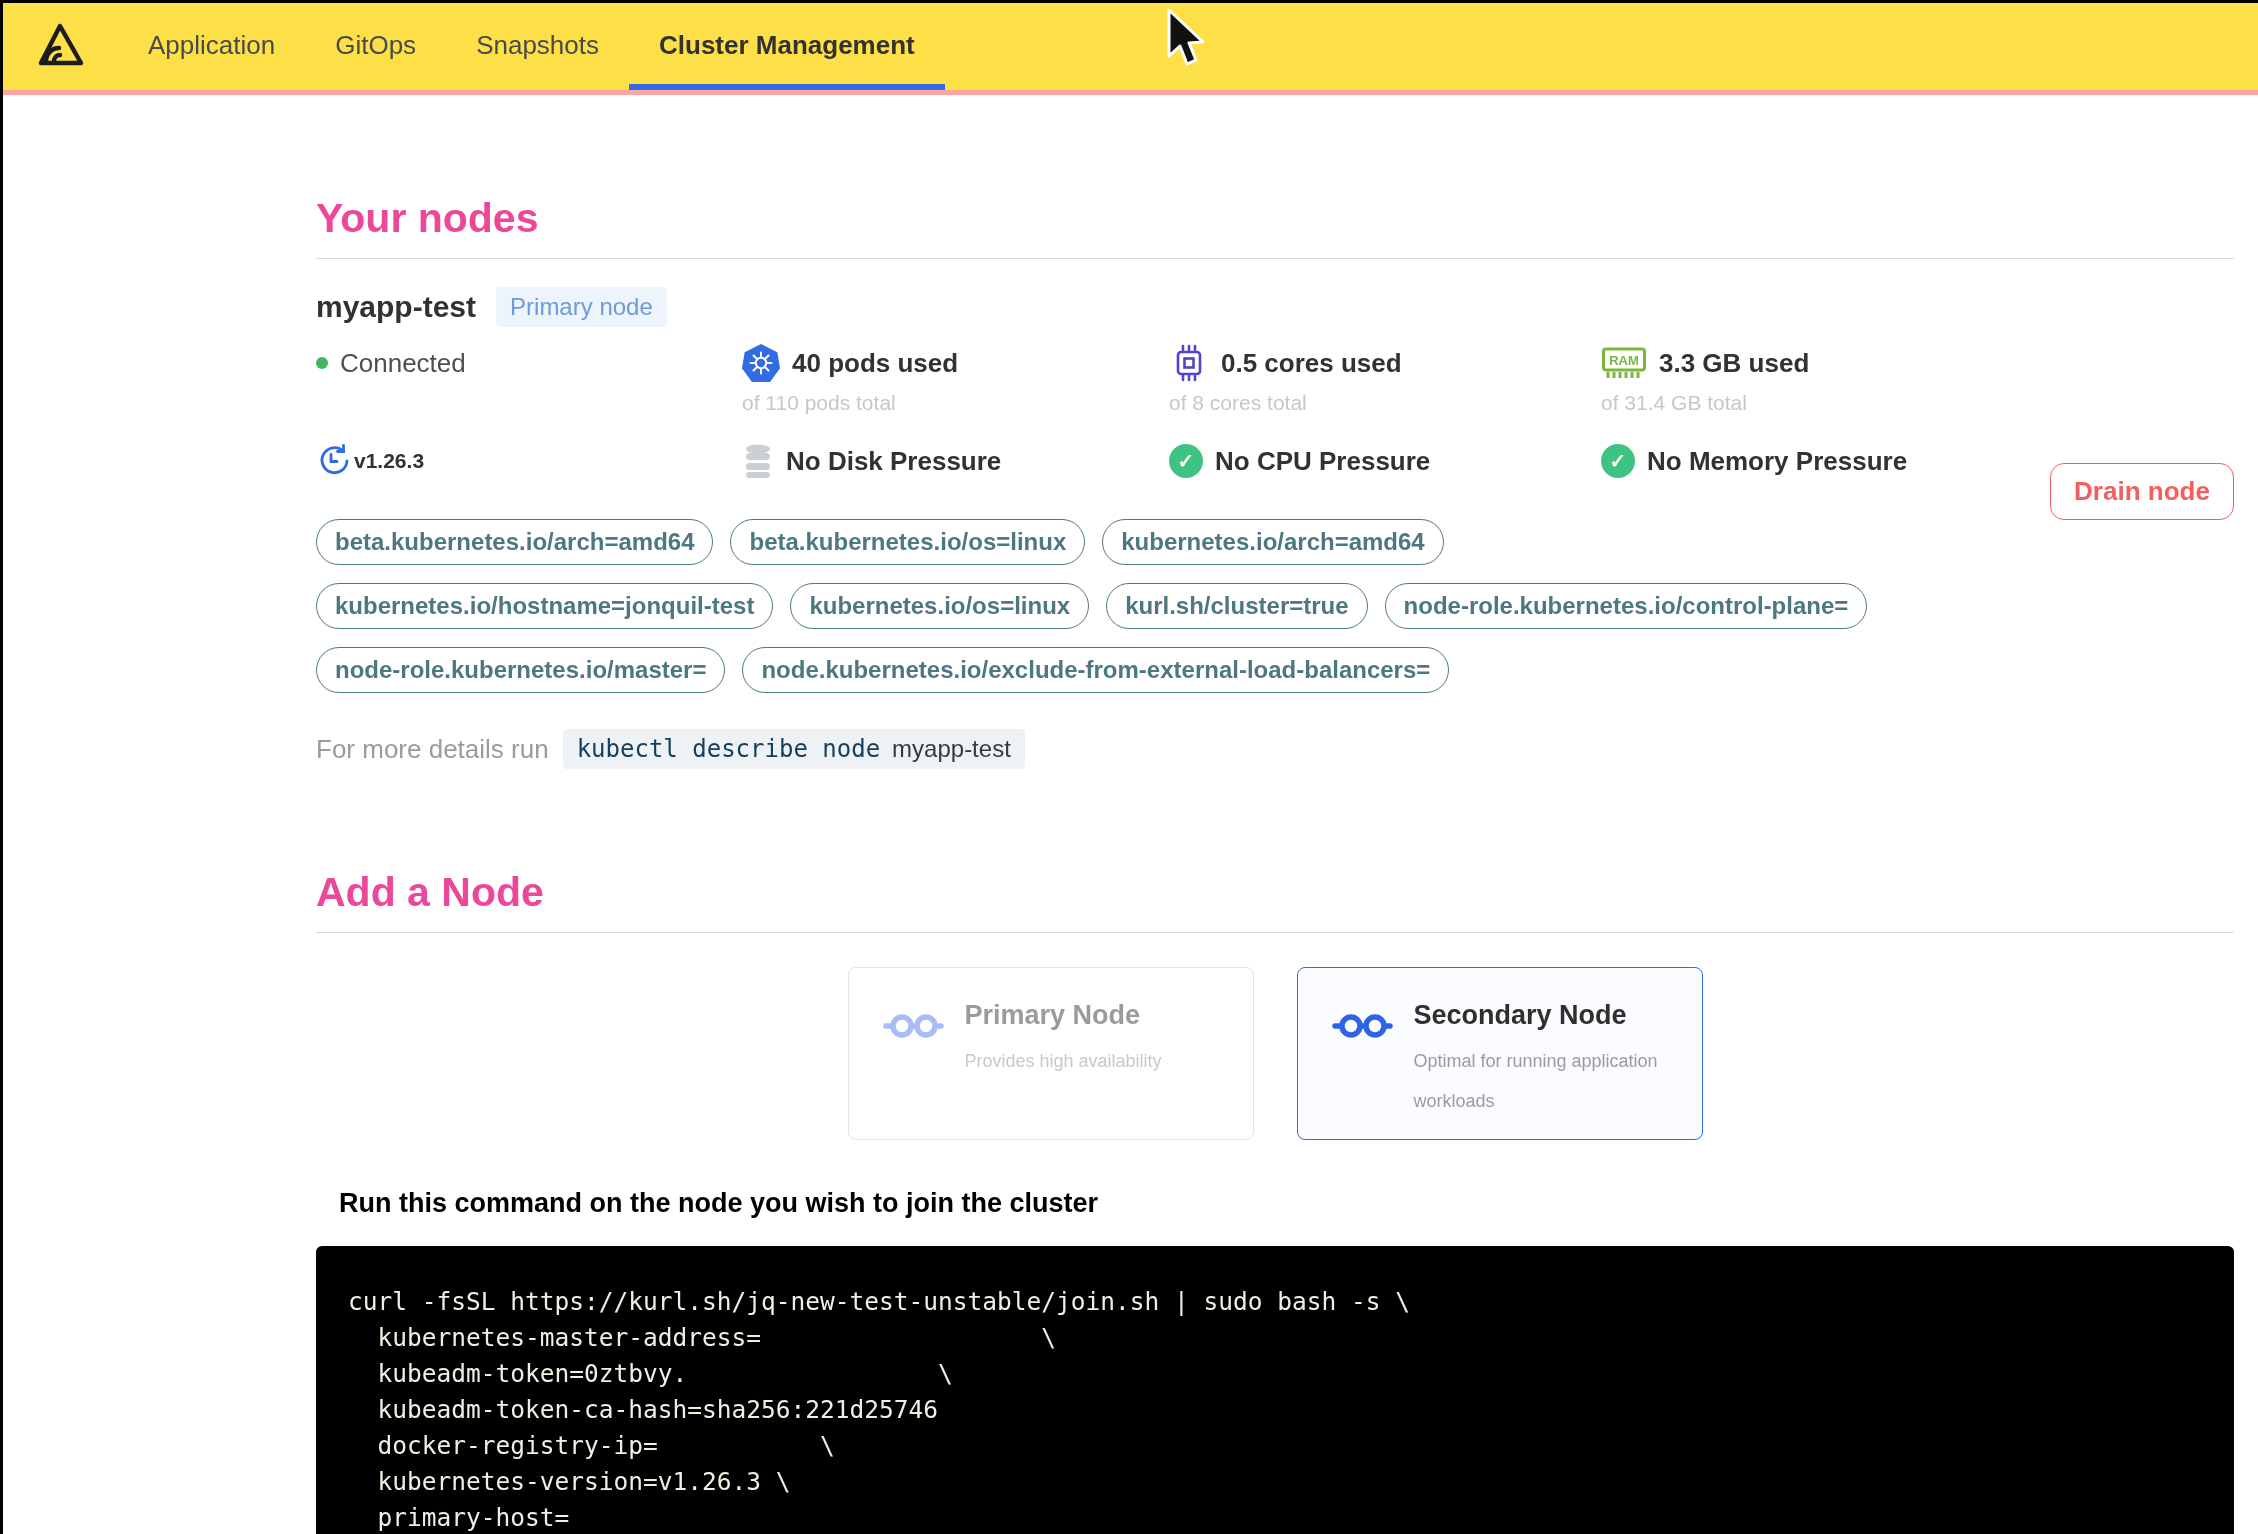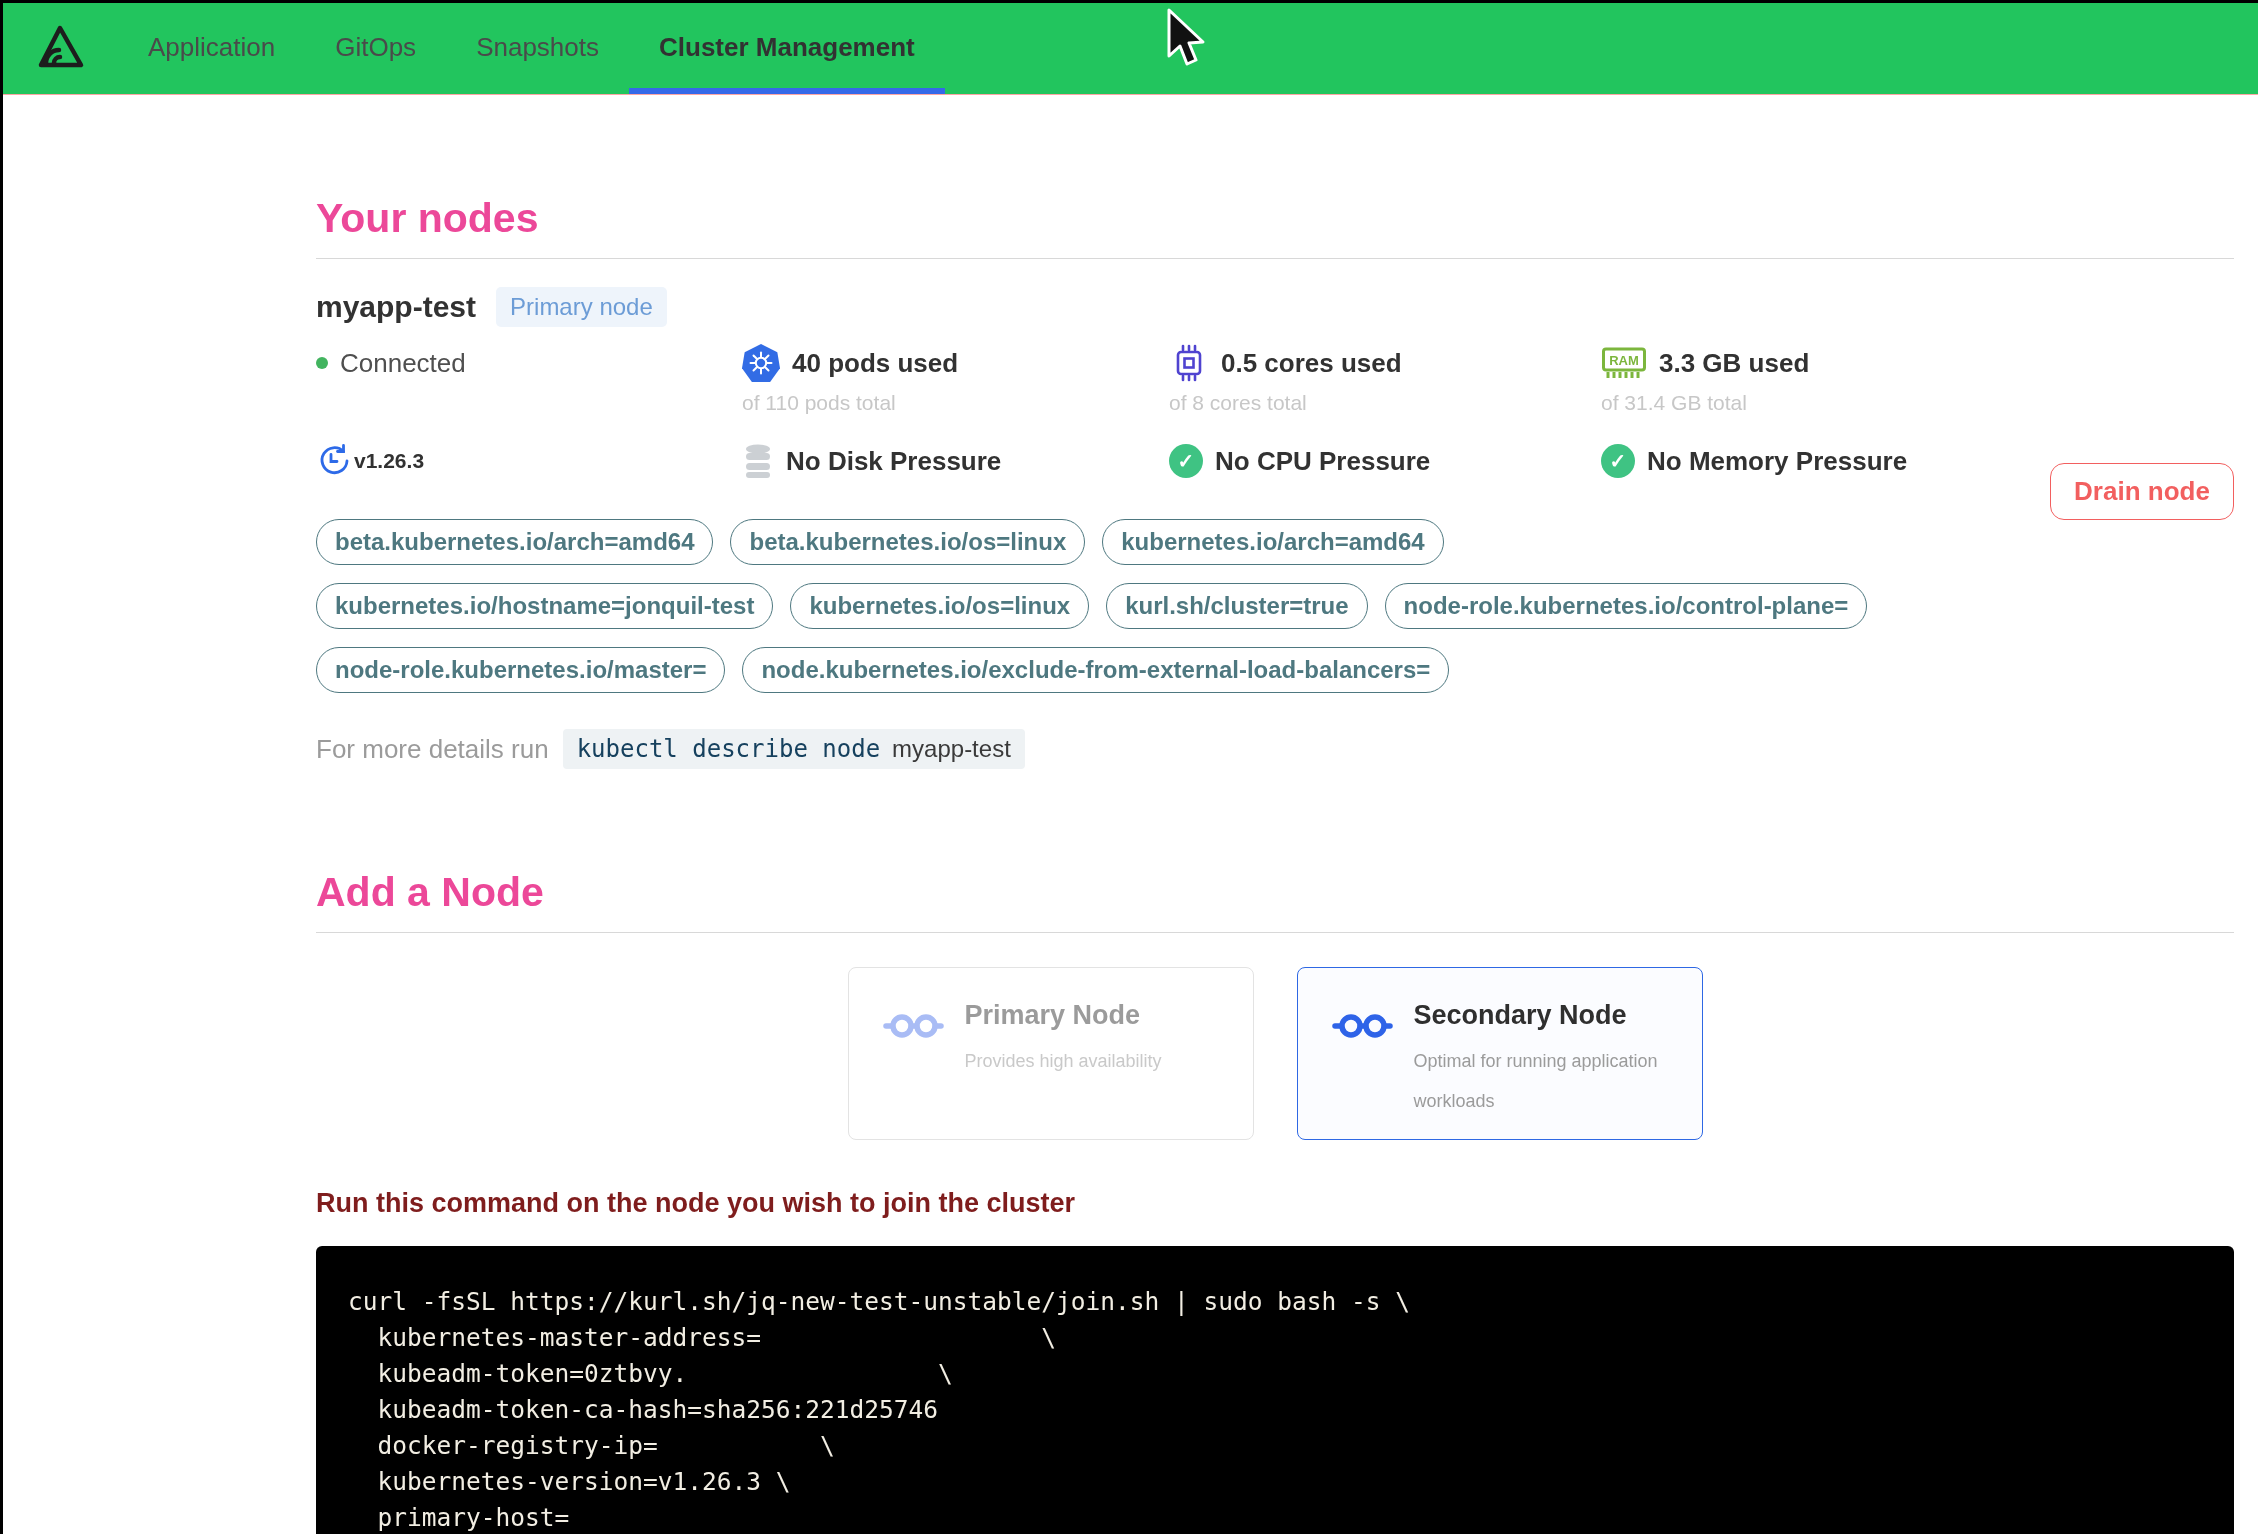--- a/index.html
+++ b/index.html
@@ -2,21 +2,21 @@
 <html><head>
 <meta charset="utf-8">
 <style>
   * { margin:0; padding:0; box-sizing:border-box; }
   html,body { width:2258px; height:1534px; background:#ffffff; overflow:hidden;
     font-family:"Liberation Sans", sans-serif; color:#323232; }
   .edge-top { position:absolute; left:0; top:0; width:2258px; height:3px; background:#000; z-index:50; }
   .edge-left { position:absolute; left:0; top:0; width:3px; height:1534px; background:#000; z-index:50; }
 
   
-  .nav { position:relative; height:95px; display:flex; align-items:stretch; border-bottom:1px solid #fca5a5; background:#22c55e; }
+  .nav { position:relative; height:95px; display:flex; align-items:stretch; border-bottom:5px solid #fca5a5; background:#fde047; }
   .nav-logo { width:118px; display:flex; align-items:center; justify-content:center; }
   .nav-tabs { display:flex; align-items:stretch; }
   .nav-tab { position:relative; display:flex; align-items:center; padding:0 30px; font-size:26px;
     font-weight:500; color:#4a4a4a; cursor:pointer; }
   .nav-tab.active { font-weight:700; color:#323232; }
   .nav-tab.active::after { content:""; position:absolute; left:0; right:0; bottom:0; height:6px; background:#3569e8; }
 
   
   .cursor { position:absolute; left:1163px; top:8px; z-index:60; pointer-events:none; }
 
@@ -62,21 +62,21 @@
   .option-cards { margin-top:34px; display:flex; justify-content:center; gap:43px; }
   .option-card { width:406px; height:173px; border:1.5px solid #e3e3e3; border-radius:8px; background:#fff;
     display:flex; padding:32px 24px 0 34px; gap:20px; cursor:pointer; }
   .option-card .glyph { margin-top:10px; flex:0 0 auto; }
   .option-card .title { font-size:27px; font-weight:600; color:#9b9b9b; }
   .option-card .desc { font-size:18px; color:#c9c9c9; line-height:40px; margin-top:10px; }
   .option-card.selected { border-color:#2e68e4; background:#fbfcff; }
   .option-card.selected .title { color:#2f2f2f; }
   .option-card.selected .desc { color:#9b9b9b; }
 
-  .run-instruction { margin-top:48px; font-size:27px; font-weight:600; color:#7f1d1d; }
+  .run-instruction { margin-top:48px; font-size:27px; font-weight:600; color:#000000;margin-left:23px; }
 
   .terminal { margin-top:27px; background:#000; border-radius:6px; padding:38px 30px 16px 32px;
     font-family:"DejaVu Sans Mono","Liberation Mono",monospace; font-size:24.5px; line-height:36px; color:#f2eee3; }
   .term-line { white-space:pre; }
 </style>
 </head>
 <body>
 
 <div class="edge-top"></div>
 <div class="edge-left"></div>

